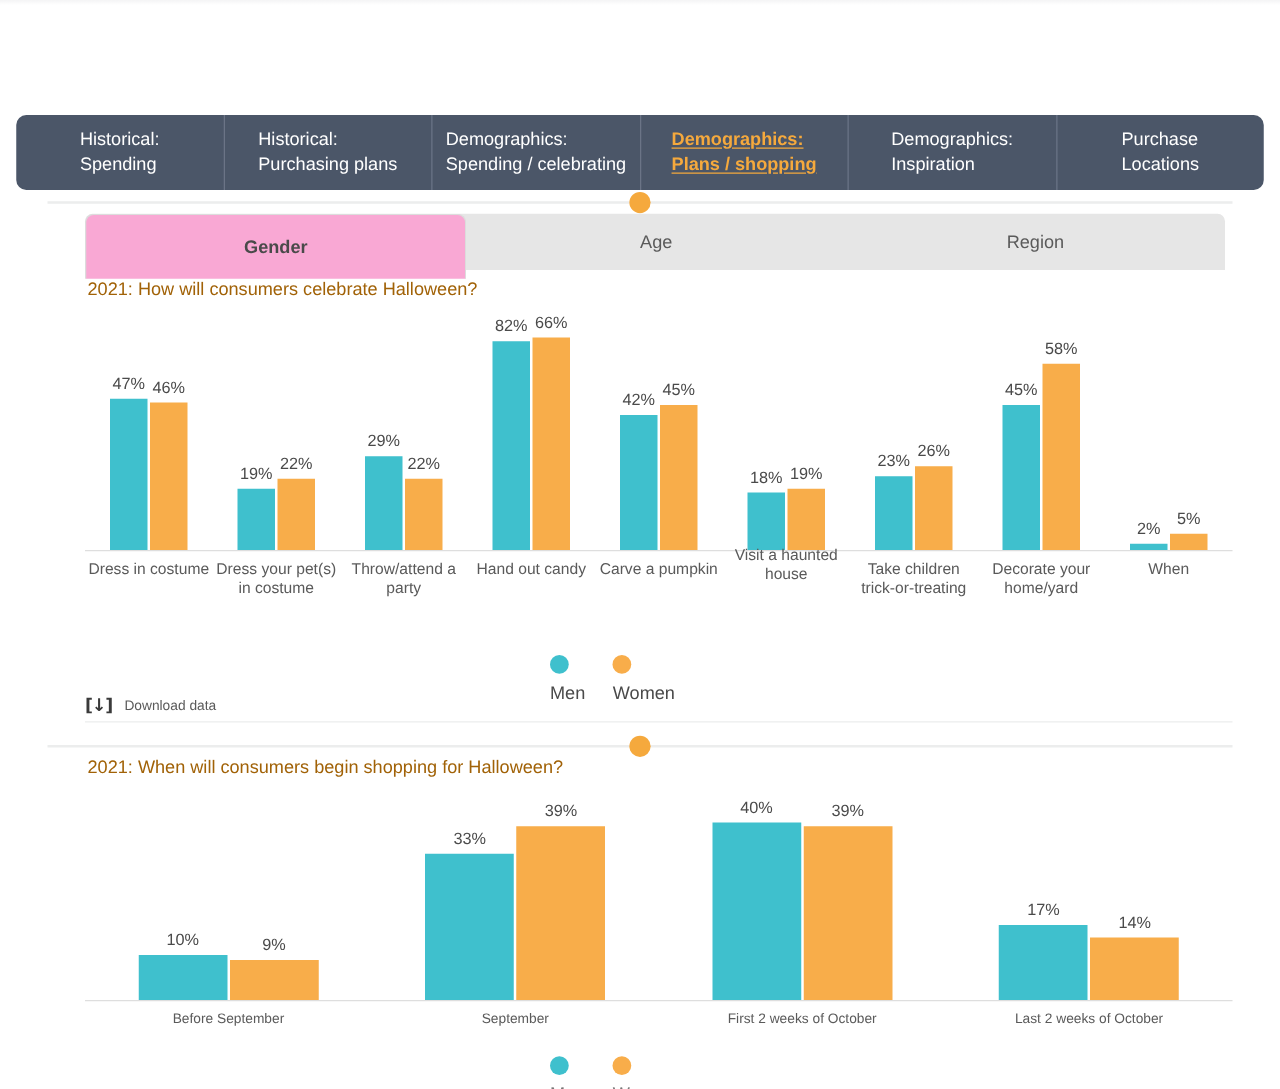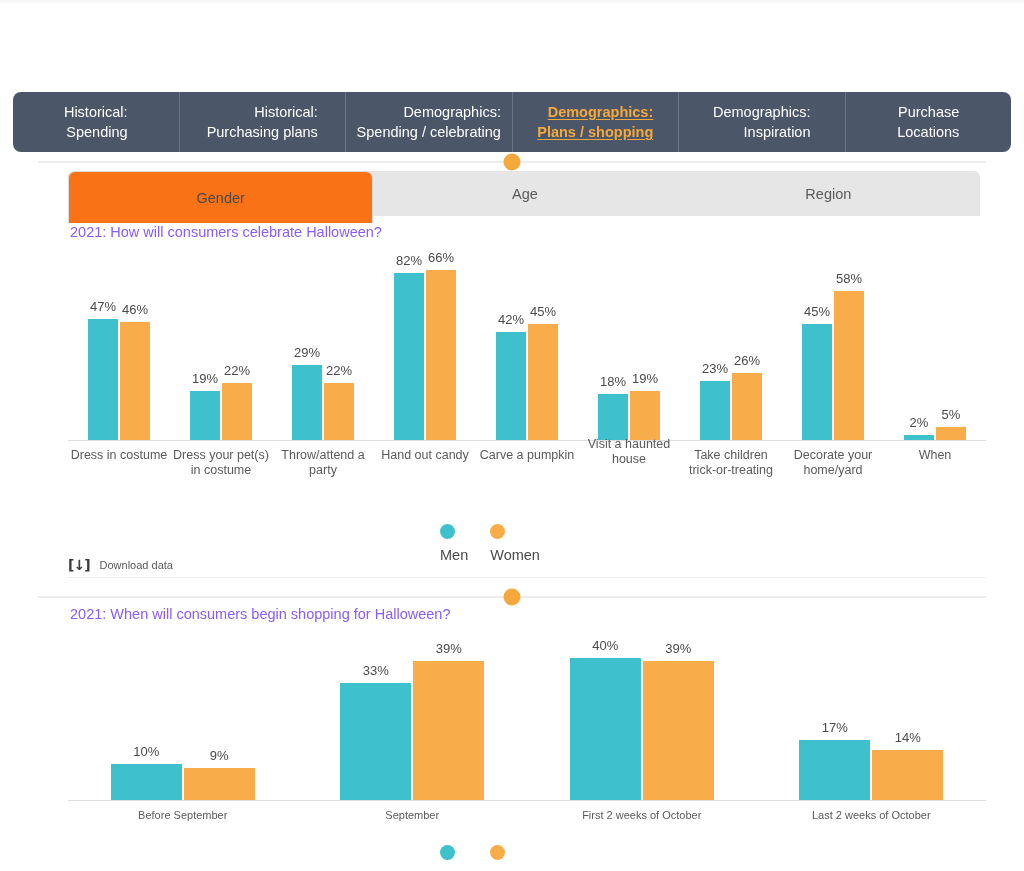--- a/index.html
+++ b/index.html
@@ -53,21 +53,21 @@
     background: #4b5668;
     border-radius: 8px;
     display: flex;
     overflow: hidden;
   }
   .nav-item {
     flex: 1 1 0;
     display: flex;
     align-items: center;
     justify-content: center;
-    text-align: right;
+    text-align: left;
     color: #ffffff;
     font-size: 14.5px;
     line-height: 20px;
     padding: 0 6px;
     box-sizing: border-box;
     border-right: 1px solid #6b7486;
     cursor: pointer;
   }
   .nav-item:last-child { border-right: none; }
   .nav-item.active {
@@ -112,37 +112,38 @@
     flex: 1 1 0;
     display: flex;
     align-items: center;
     justify-content: center;
     font-size: 14.5px;
     color: #5a5a5a;
     cursor: pointer;
     box-sizing: border-box;
   }
   .subtab.active {
-    background: #f97316;
+    background: #f9a8d4;
     border: 1px solid #dcdcdc;
     border-bottom: none;
     border-radius: 7px 7px 0 0;
     color: #4a4a4a;
     position: relative;
     z-index: 2;
     height: 52px;
     margin-top: 0;
+    font-weight: bold;
   }
 
   
   .chart-heading {
     position: absolute;
     left: 70px;
     font-size: 14.5px;
-    color: #8b5cf6;
+    color: #a16207;
     text-align: right;
   }
   .chart {
     position: absolute;
     left: 68px;
   }
   .axis-line {
     position: absolute;
     left: 0;
     height: 1px;

